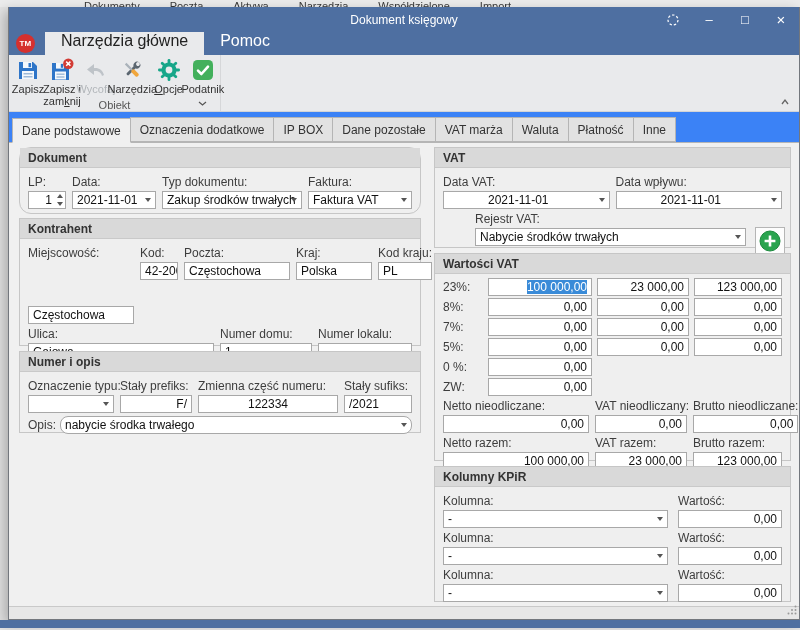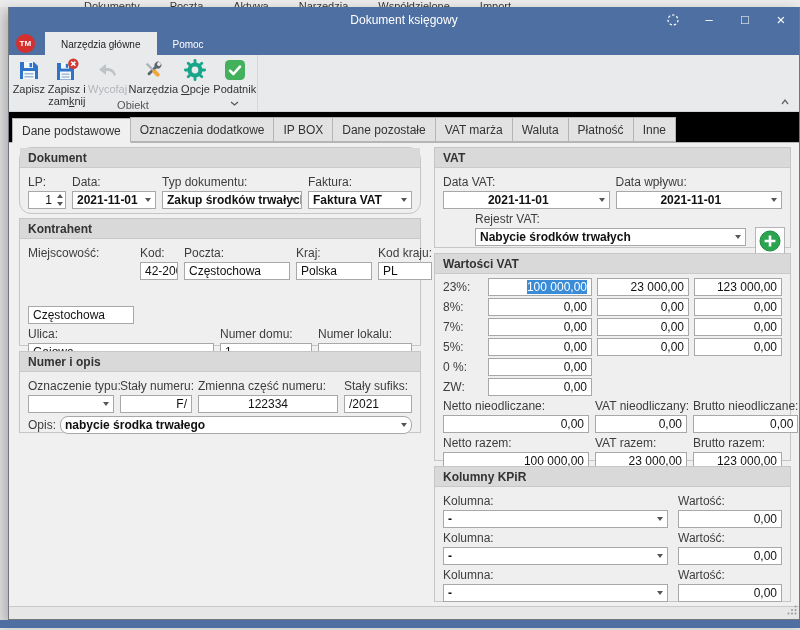--- a/index.html
+++ b/index.html
@@ -29,35 +29,35 @@
   .title { position: absolute; left: 0; right: 0; text-align: center; color: #fff; font-size: 12px; }
   .winbtns { margin-left: auto; display: flex; height: 100%; z-index: 2; }
   .winbtn { width: 36px; height: 100%; display: flex; align-items: center; justify-content: center; color: #fff; font-size: 13px; cursor: default; }
   .winbtn.close { font-size: 15px; }
 
   
   .ribtabs { height: 23px; background: #4e6fa1; display: flex; align-items: flex-end; padding-left: 5px; }
   .logo { width: 19px; height: 19px; border-radius: 50%; background: #d5302e; color: #fff;
           font-weight: bold; font-size: 8px; display: flex; align-items: center; justify-content: center;
           margin: 0 10px 2px 2px; letter-spacing: .3px; }
-  .ribtab { padding: 16px 16px 5px; font-size: 10px; color: #fff; white-space: nowrap; }
+  .ribtab { padding: 16px 16px 5px; font-size: 16px; color: #fff; white-space: nowrap; }
   .ribtab.active { background: #e9eaec; color: #222; }
   .ribbody { height: 57px; background: #e9eaec; position: relative; border-bottom: 1px solid #d3d4d6; }
-  .ribgroup { position: absolute; left: 0; top: 0; bottom: 0; width: 249px; border-right: 1px solid #d6d7d9; }
+  .ribgroup { position: absolute; left: 0; top: 0; bottom: 0; width: 212px; border-right: 1px solid #d6d7d9; }
   .ribbtns { display: flex; align-items: flex-start; padding: 2px 0 0 2px; }
   .rbtn { display: flex; flex-direction: column; align-items: center; padding: 1px 4px 0; min-width: 34px; }
   .rbtn .ric { width: 24px; height: 24px; margin-bottom: 1px; }
   .rbtn .rlab { font-size: 11px; color: #333; text-align: center; line-height: 1.12; white-space: nowrap; }
   .rbtn.disabled .rlab { color: #b2b6ba; }
   .key { text-decoration: underline; }
   .grouplabel { position: absolute; bottom: 0; left: 0; width: 100%; text-align: center; font-size: 11px; color: #555; }
   .collapse { position: absolute; right: 7px; bottom: 3px; width: 14px; height: 12px; display: flex; align-items: center; justify-content: center; }
 
   
-  .doctabs { display: flex; align-items: flex-end; padding: 5px 0 0 3px; border-bottom: 1px solid #b5b5b5; background: #000000; }
+  .doctabs { display: flex; align-items: flex-end; padding: 5px 0 0 3px; border-bottom: 1px solid #b5b5b5; background: #3b82f6; }
   .dtab { padding: 5px 9px 4px; font-size: 12px; color: #333; background: #e2e2e2;
           border: 1px solid #b5b5b5; margin-right: -1px; white-space: nowrap; position: relative; }
   .dtab.active { background: #f0f0f0; border-bottom-color: #f0f0f0; margin-bottom: -1px; z-index: 2; }
 
   
   .groupbox { position: absolute; border: 1px solid #c6c6c6; background: #efefef; }
   .group-h { height: 20px; background: #d9d9d9; border-bottom: 1px solid #c9c9c9;
              display: flex; align-items: center; padding: 0 8px; font-weight: bold; color: #333; }
   .group-b { padding: 4px 8px 5px; position: relative; }
 
@@ -65,21 +65,21 @@
   .fld { display: flex; flex-direction: column; }
   .fld > label { font-size: 12px; color: #3d3d3d; margin: 1px 0 2px; white-space: nowrap; }
   .inlinerow { display: flex; align-items: center; gap: 4px; margin-top: 3px; }
   .inlinerow > label { white-space: nowrap; color: #3d3d3d; }
 
   .ctrl { height: 18px; background: #fff; border: 1px solid #a8a8a8; display: flex; align-items: center;
           padding: 0 4px; font-size: 12px; color: #111; position: relative; white-space: nowrap; overflow: hidden; }
   .ctrl .val { width: 100%; }
   .ctrl.right .val { text-align: right; }
   .ctrl.center .val { text-align: center; }
-  .combo { padding-right: 20px; font-weight: bold; }
+  .combo { padding-right: 20px; }
   .arr { position: absolute; right: 4px; top: 50%; margin-top: -2px; width: 0; height: 0;
          border-left: 3.5px solid transparent; border-right: 3.5px solid transparent; border-top: 4px solid #555; }
   .spin { padding-right: 13px; }
   .spinarrs { position: absolute; right: 2px; top: 2px; bottom: 2px; display: flex; flex-direction: column; justify-content: space-between; }
   .tri-up { width: 0; height: 0; border-left: 3px solid transparent; border-right: 3px solid transparent; border-bottom: 4px solid #555; }
   .tri-dn { width: 0; height: 0; border-left: 3px solid transparent; border-right: 3px solid transparent; border-top: 4px solid #555; }
   .dots { margin-left: auto; color: #666; font-size: 11px; line-height: 10px; }
   .sel { background: #3a8bd8; color: #fff; }
 
   
@@ -346,21 +346,21 @@
     <div class="group-b">
       <div class="frow">
         <div class="fld" style="width:86px; flex:none;">
           <label>Oznaczenie typu:</label>
           <div class="ctrl combo">
             <span class="val"></span>
               <span class="arr"></span>
           </div>
         </div>
         <div class="fld" style="width:72px; flex:none;">
-          <label>Stały numeru:</label>
+          <label>Stały prefiks:</label>
           <div class="ctrl right">
               <span class="val">F/</span>
             </div>
         </div>
         <div class="fld" style="width:140px; flex:none;">
           <label>Zmienna część numeru:</label>
           <div class="ctrl center">
               <span class="val">122334</span>
             </div>
         </div>

